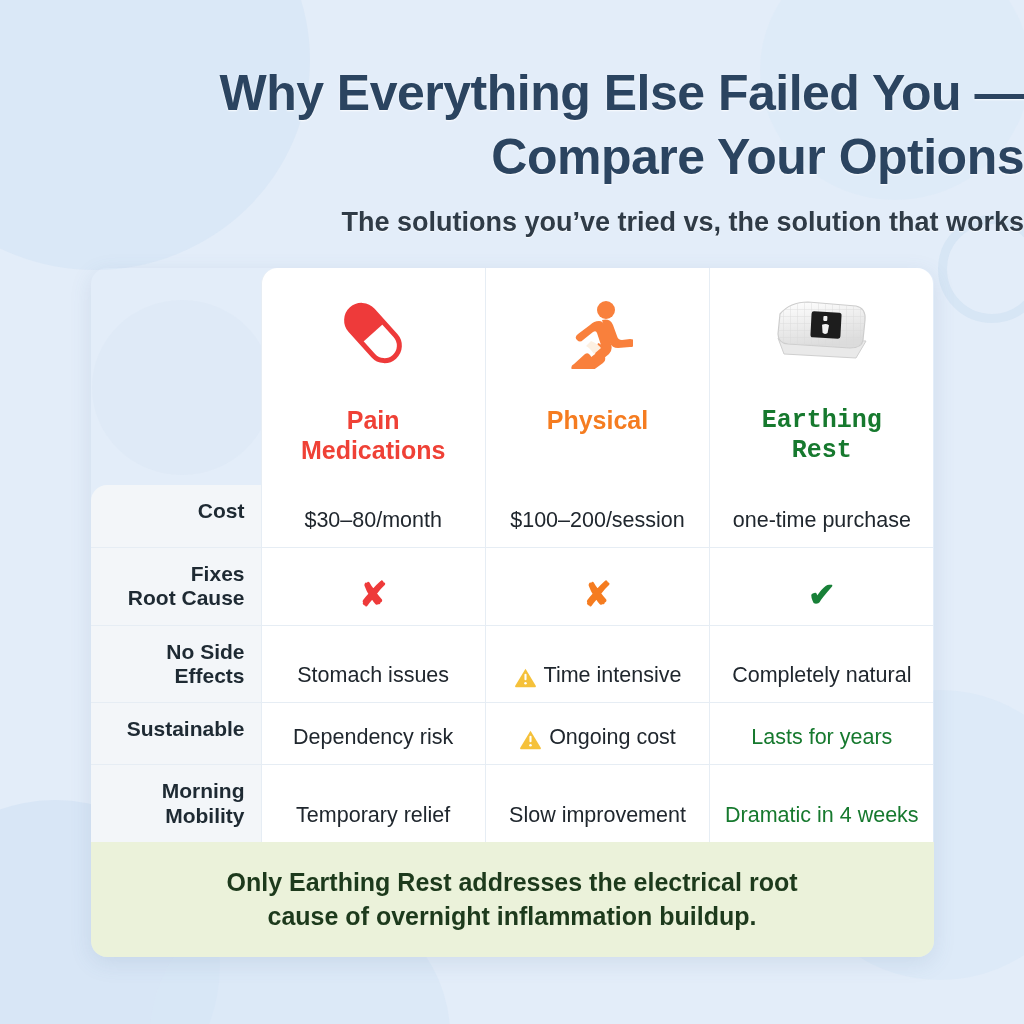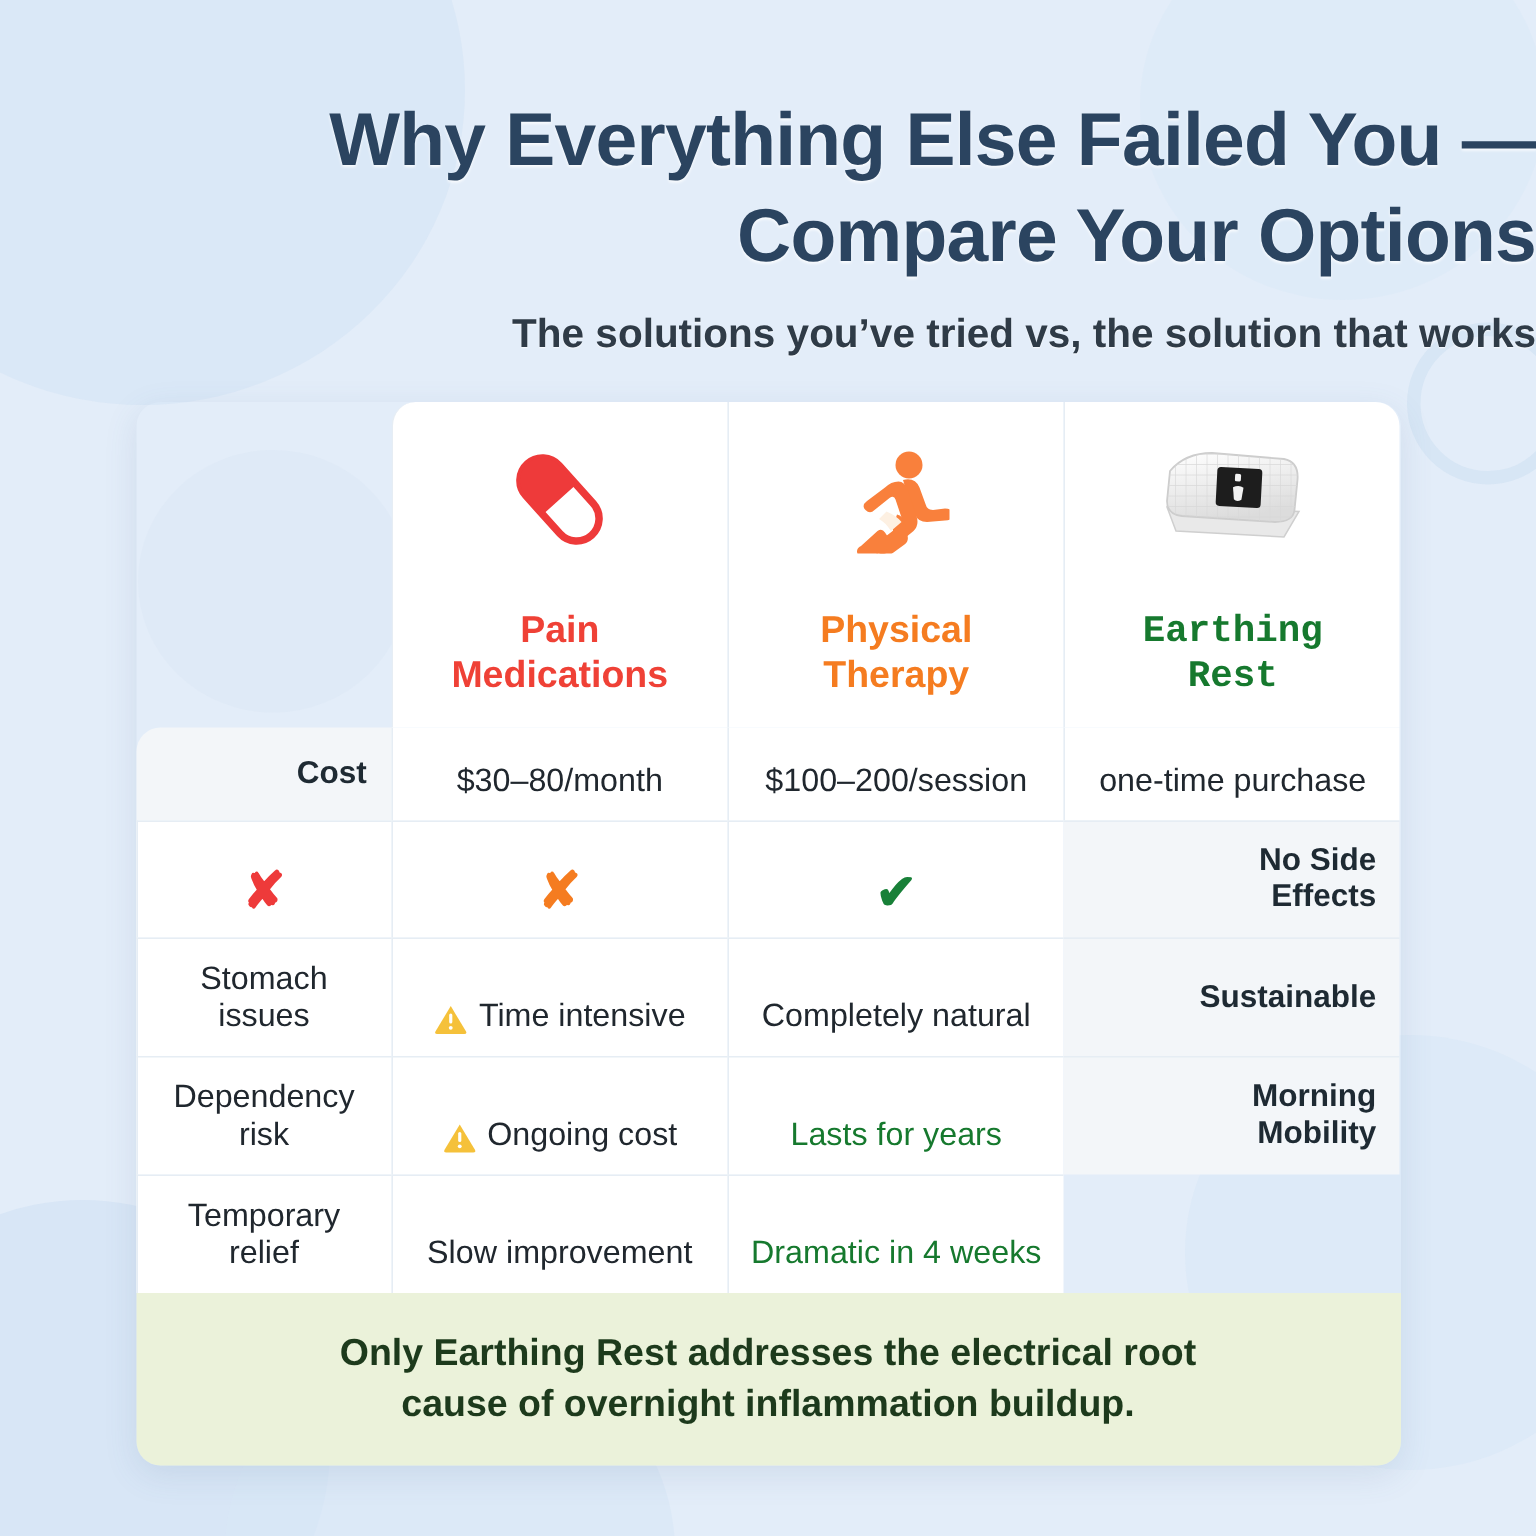--- a/index.html
+++ b/index.html
@@ -60,21 +60,21 @@
   .c-orange{ color:#f57c20; }
   .c-green { color:#16792e; }
 
   
   .lbl {
     background:#f3f6f9;
     padding:14px 16px;
     text-align:right;
     font-size:21px; font-weight:bold; color:#1e2a33;
     line-height:1.16;
-    display:flex; align-items:center; justify-content:flex-end;
+    display:flex; justify-content:flex-end;
     border-top:1px solid #e6edf4;
   }
   .lbl.first { border-top:none; border-top-left-radius:16px; }
   .cell {
     background:#ffffff;
     padding:14px 10px;
     text-align:center;
     font-size:21.5px; color:#20272e;
     display:flex; align-items:flex-end; justify-content:center; gap:7px;
     border-top:1px solid #e6edf4;
@@ -161,21 +161,20 @@
               <path d="M41 23 q8 -2 11 5 l4 11 q1 4 5 4 l8 -1 q5 0 5 4 q0 4 -5 4 l-12 1 q-6 0 -8 -5 l-4 -10 z"></path>
               <path d="M38 24 q-5 0 -9 4 l-12 9 q-4 3 -1 6 q3 3 6 0 l10 -8 q3 -2 4 1 l4 12 q1 4 -2 6 l-13 10 q-4 3 -1 7 q3 3 7 0 l17 -14 q4 -4 2 -10 l-6 -18 q-2 -5 -6 -5 z"></path>
               <path d="M37 46 q4 1 5 5 l2 9 q1 4 -2 6 l-11 8 q-4 3 -7 -1 q-3 -4 1 -7 l8 -6 q2 -2 1 -5 z"></path>
               <path d="M24 57 q3 -2 5 1 l4 6 q2 3 -2 5 l-14 6 q-4 2 -6 -2 q-2 -4 2 -6 z"></path>
             </g>
             <path d="M30 44 q7 3 10 7 l-7 6 q-4 -6 -8 -8 z" fill="#fdf0e2"></path>
           </svg>
         </div>
         <div class="hdr-label c-orange">
           <div>Physical</div>
-          <div>Therapy</div>
         </div>
       </div>
 
       <div class="hdr-cell hdr-band-last">
         <div class="hdr-icon">
           <svg width="104" height="74" viewBox="0 0 104 74" aria-hidden="true">
             <defs>
               <linearGradient id="matg" x1="0" y1="0" x2="0.3" y2="1">
                 <stop offset="0%" stop-color="#ffffff"></stop>
                 <stop offset="100%" stop-color="#dcdcdc"></stop>
@@ -210,20 +209,26 @@
         </div>
         <div class="cell r1">
           <span>$30–80/month</span>
         </div>
         <div class="cell r1">
           <span>$100–200/session</span>
         </div>
         <div class="cell r1">
           <span>one-time purchase</span>
         </div>
+        <div class="lbl">
+          <div>
+            <div>Fixes</div>
+            <div>Root Cause</div>
+          </div>
+        </div>
         <div class="cell">
           <span class="mark mark-x-red">✘</span>
         </div>
         <div class="cell">
           <span class="mark mark-x-orange">✘</span>
         </div>
         <div class="cell">
           <span class="mark mark-check">✔</span>
         </div>
         <div class="lbl">

